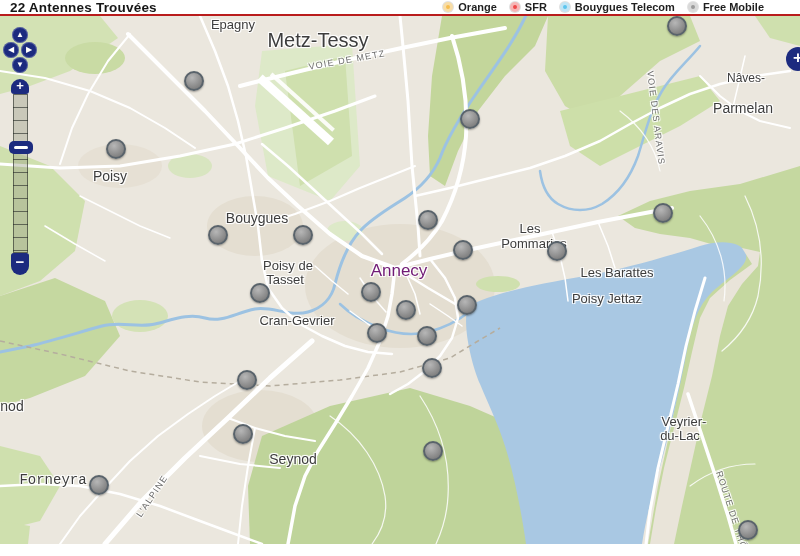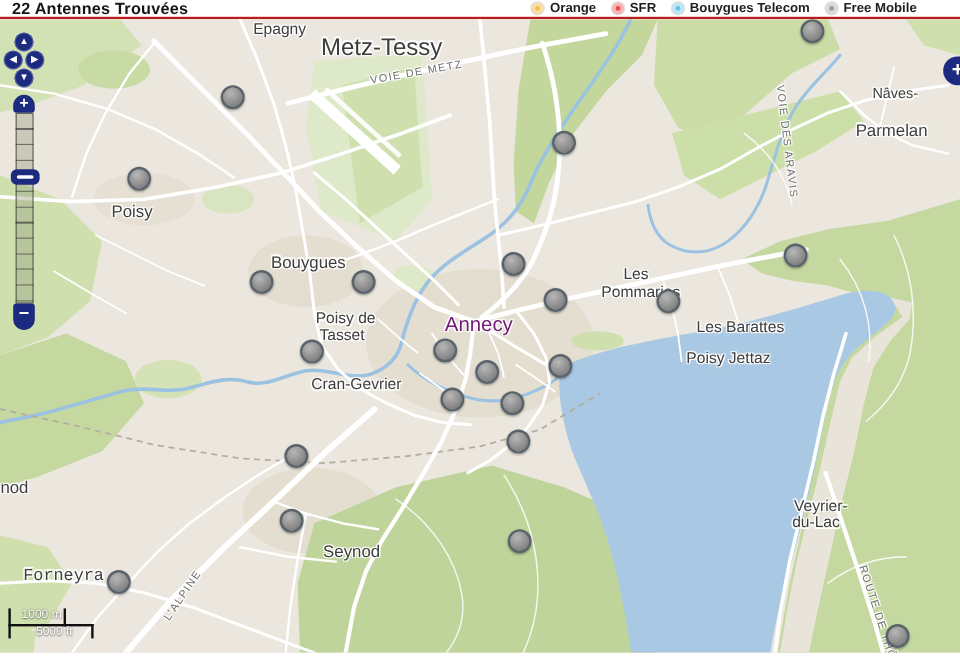--- a/index.html
+++ b/index.html
@@ -246,21 +246,13 @@
     <div class="pan-btn" style="left:21px;top:26px">▶</div>
     <div class="pan-btn" style="left:12px;top:41px">▼</div>
     <div class="zoom-btn zoom-in">+</div>
     <div class="zoom-track"></div>
     <div class="zoom-handle"></div>
     <div class="zoom-btn zoom-out">−</div>
   </div>
 
   <div class="layerswitch">+</div>
 
-  <div class="scalebar">
-    <div class="bar sb-left"></div>
-    <div class="bar sb-horiz"></div>
-    <div class="bar sb-mid"></div>
-    <div class="bar sb-right"></div>
-    <div class="sb-label sb-m">1000 m</div>
-    <div class="sb-label sb-ft">5000 ft</div>
-  </div>
 </div>
 
 </body></html>

